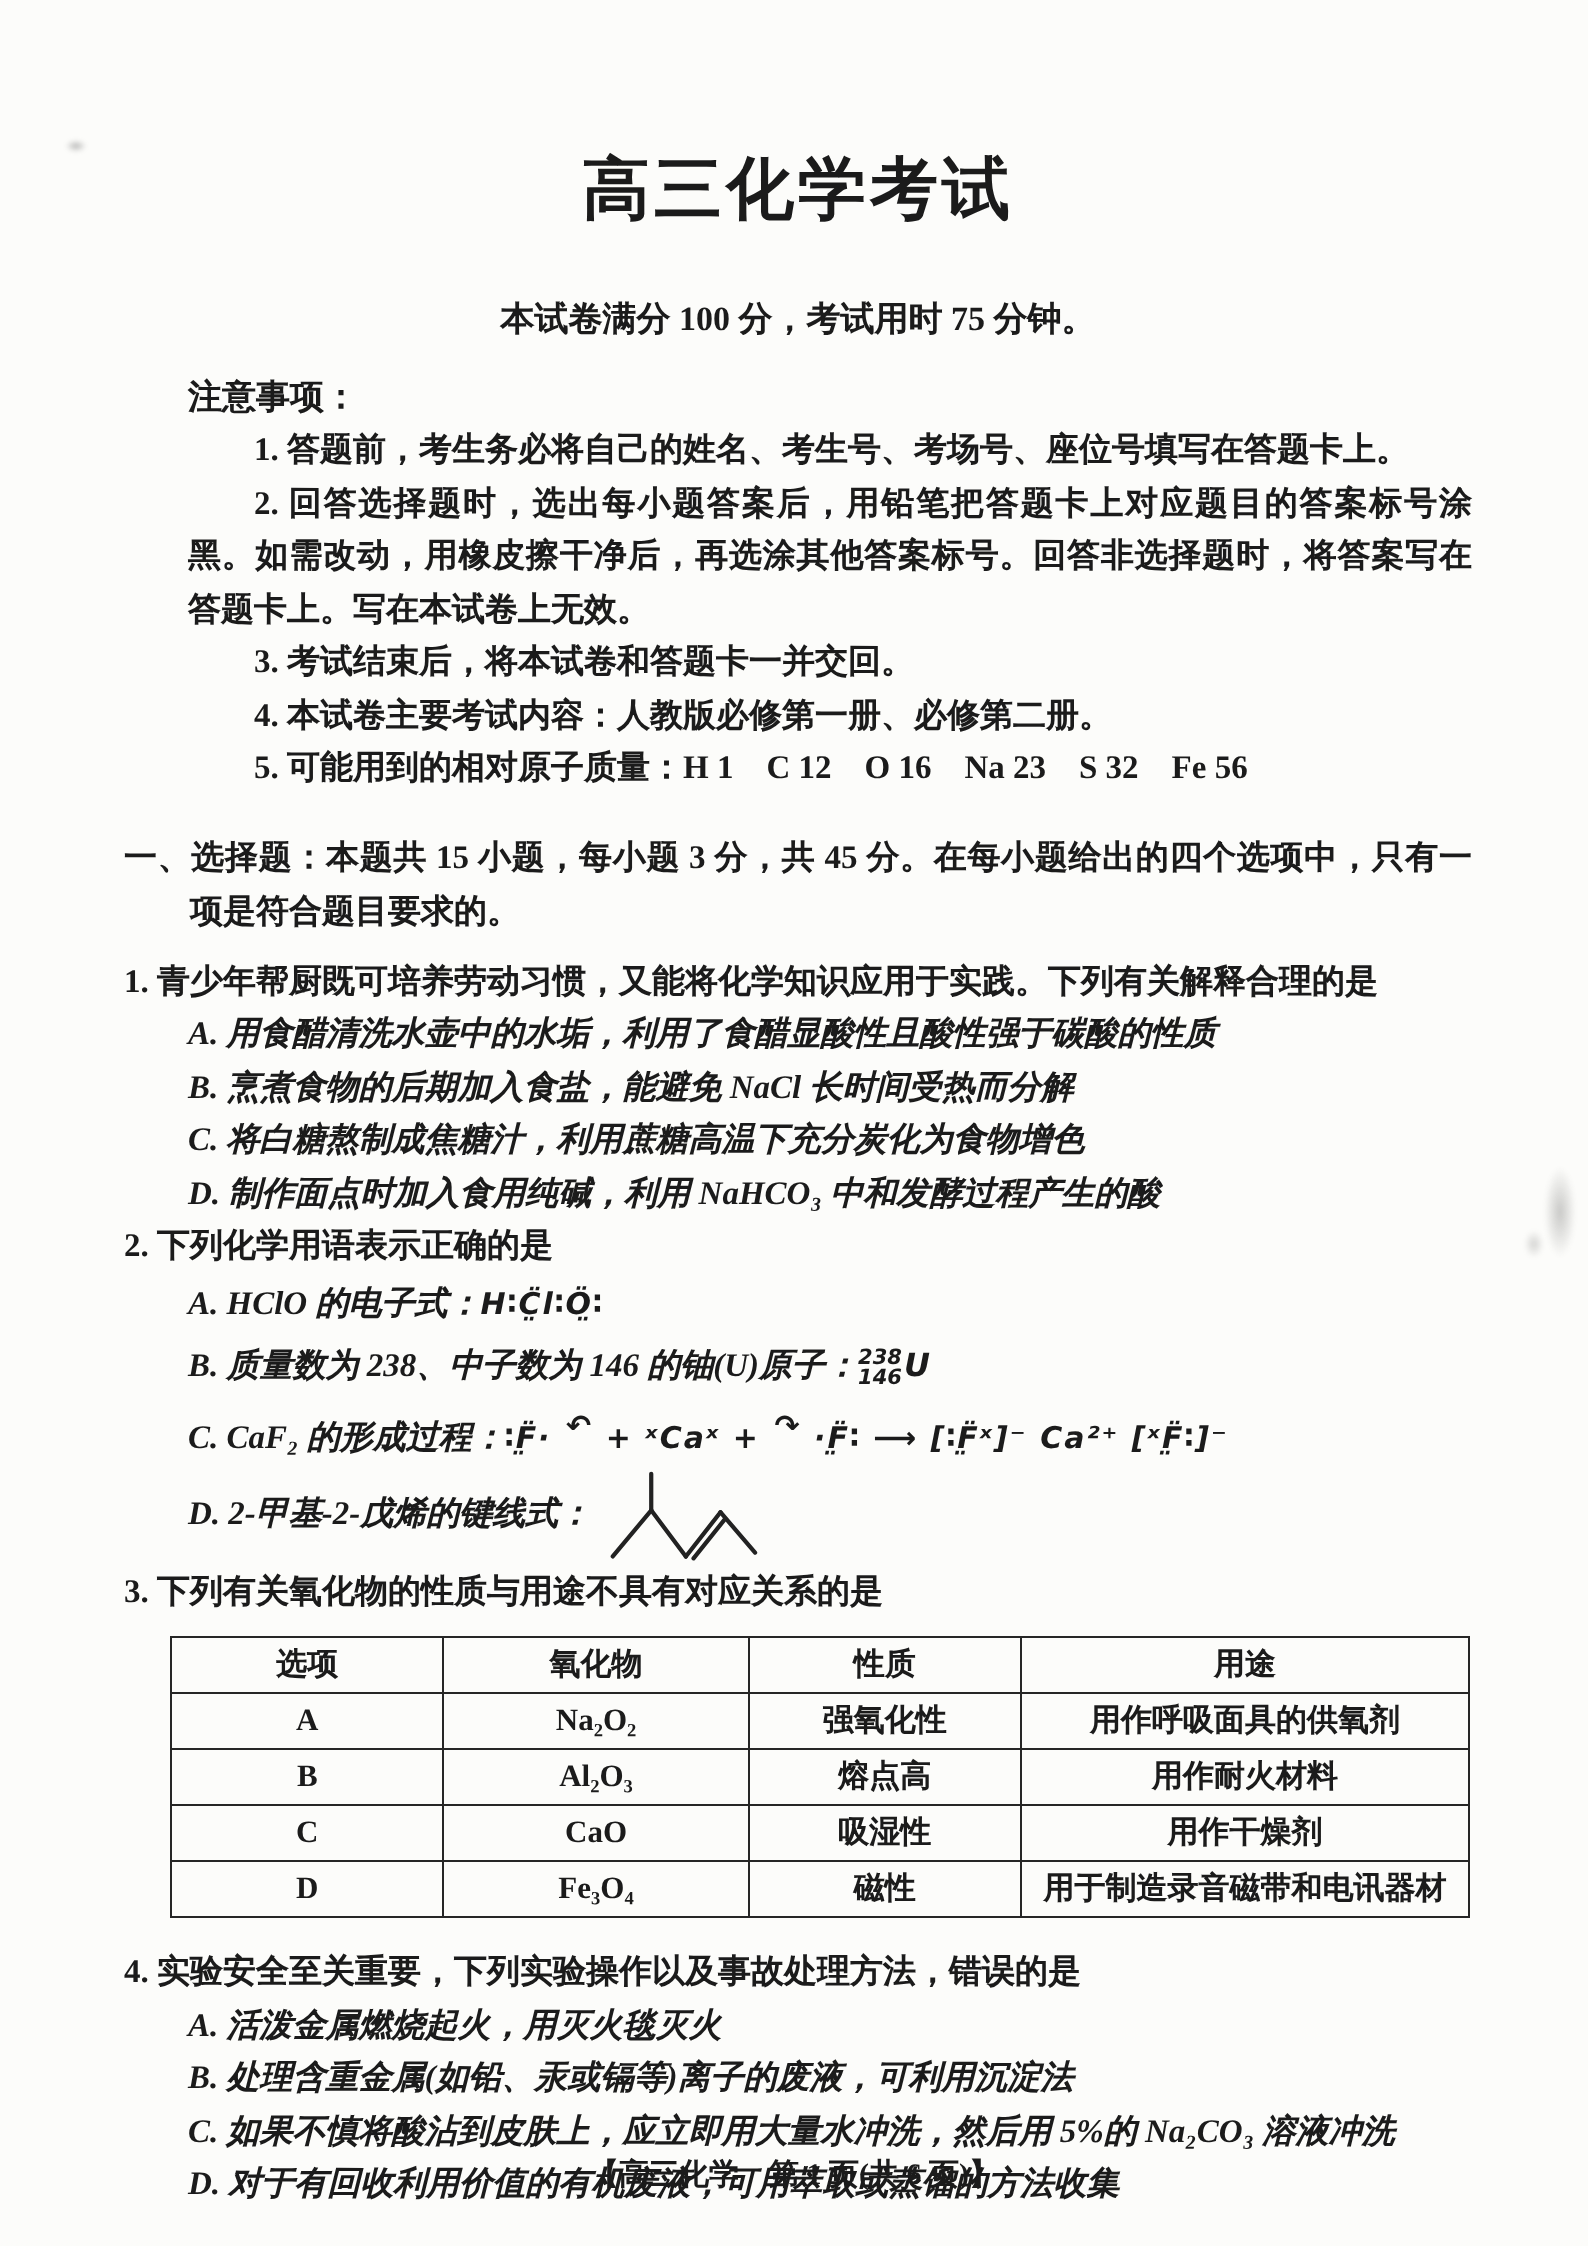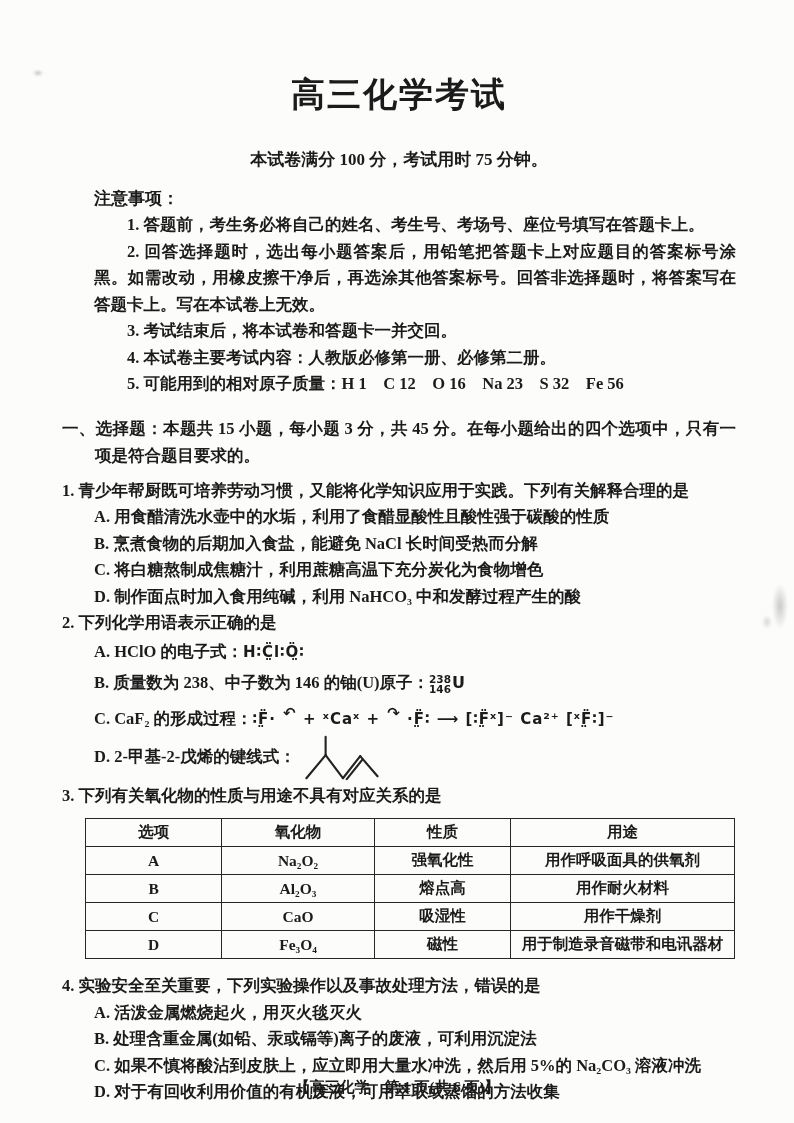--- a/index.html
+++ b/index.html
@@ -58,21 +58,21 @@
     padding-left:2em;
     text-indent:-2em;
     text-align:justify;
   }
   .stem{
     margin:0;
     font-size:16.5px;
     font-weight:600;
     line-height:26.5px;
   }
-  .options{margin-left:32px;}
+  .options{margin-left:32px;font-style:italic;}
   .options p{
     margin:0;
     font-size:16.5px;
     font-weight:600;
     line-height:26.5px;
   }
   .q{margin-top:0px;}
   .q1{margin-top:9px;}
   .q2{margin-top:0px;}
   

